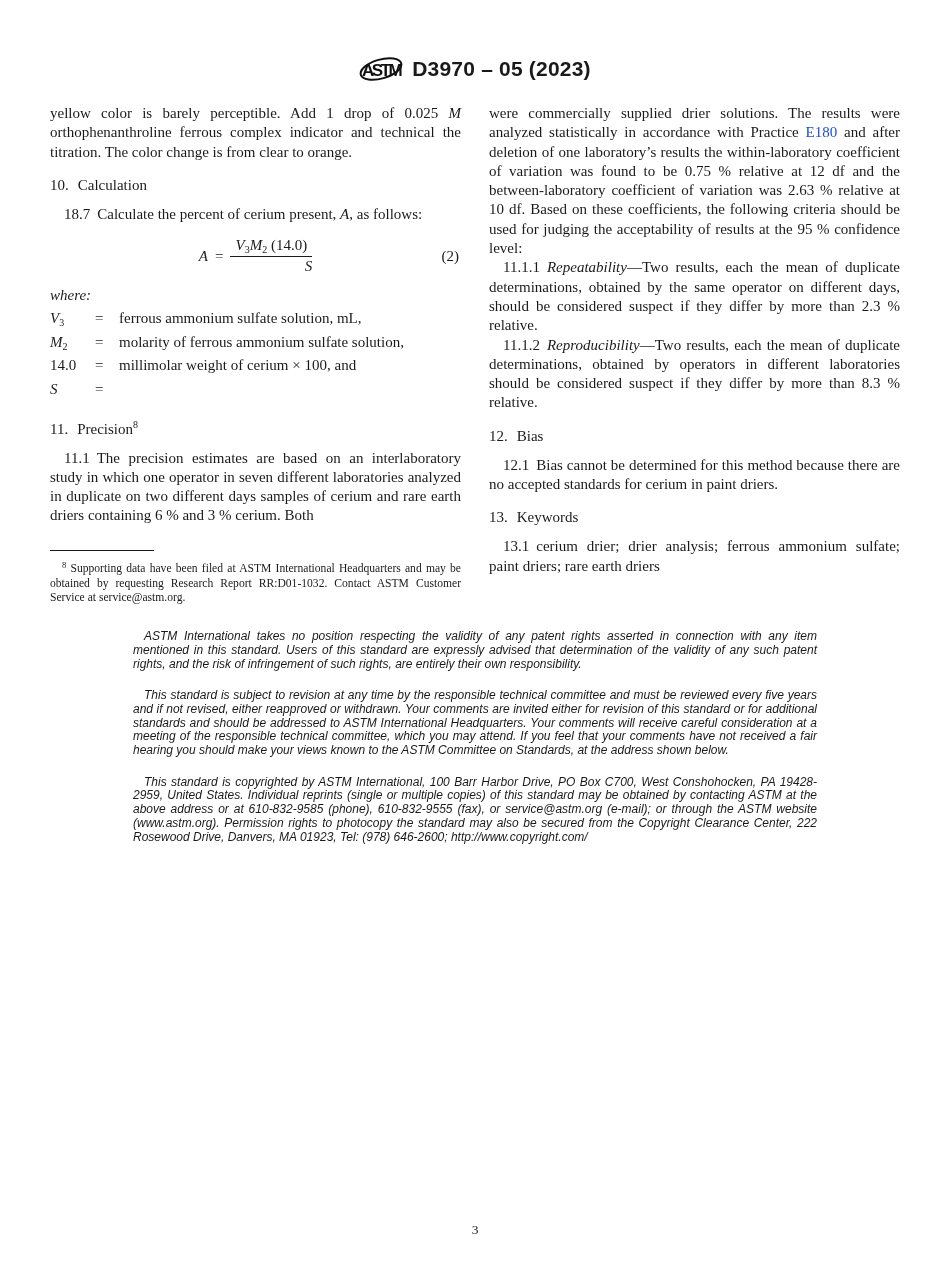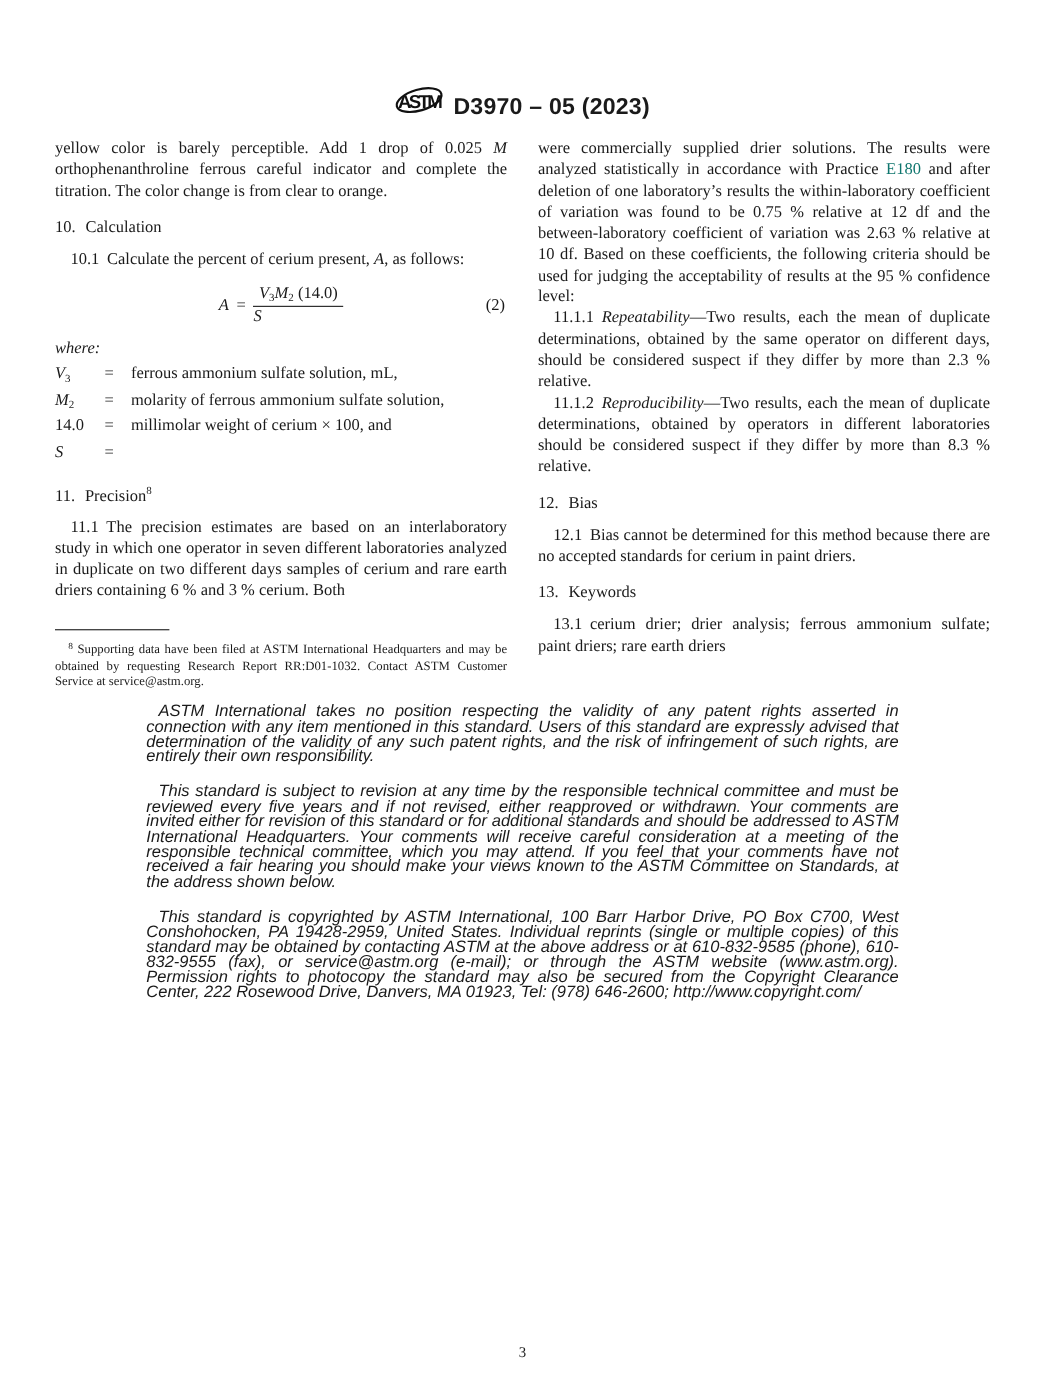--- a/index.html
+++ b/index.html
@@ -9,24 +9,24 @@
     width: 950px;
     height: 1272px;
     margin: 0 auto;
     background: #ffffff;
     color: #1a1a1a;
     font-family: "Liberation Serif", serif;
     overflow: hidden;
   }
   
   .hdr {
-    padding-top: 72px;
+    padding-top: 50px;
     display: flex;
     justify-content: center;
-    align-items: flex-end;
+    align-items: center;
     gap: 9px;
   }
   .logo-svg { width: 44px; height: 38px; display: block; }
   .doc-title {
     font-family: "Liberation Sans", sans-serif;
     font-weight: bold;
     font-size: 21px;
     letter-spacing: 0.2px;
   }
   
@@ -45,33 +45,33 @@
   .it { font-style: italic; }
   .num-gap { display: inline-block; width: 7px; }
   sub.vs { font-size: 10px; vertical-align: -3px; }
   sup.fn { font-size: 10px; vertical-align: 6px; }
   .sec-heading {
     font-size: 15px;
     font-weight: normal;
     margin: 15px 0 11px 0;
   }
   .sec-heading .hnum { margin-right: 9px; }
-  .red-link { color: #0f766e; text-decoration: none; }
+  .red-link { color: #1d4ed8; text-decoration: none; }
   
   .eq-row {
     position: relative;
     margin: 13px 0 11px 0;
     display: flex;
     justify-content: center;
     align-items: center;
     font-size: 15px;
   }
   .eq-lhs { font-style: italic; margin-right: 7px; }
   .eq-sign { margin-right: 7px; }
-  .frac { display: inline-block; text-align: left; vertical-align: middle; }
+  .frac { display: inline-block; text-align: right; vertical-align: middle; }
   .frac .fnum { padding: 0 5px 1px 5px; display: block; }
   .frac .fden {
     border-top: 1px solid #1a1a1a;
     padding-top: 1px;
     display: block;
     font-style: italic;
   }
   .eq-label {
     position: absolute;
     right: 2px;
@@ -91,24 +91,24 @@
   .fn-rule { width: 104px; border-top: 1px solid #1a1a1a; margin-bottom: 7px; }
   .fn-text {
     font-size: 11.6px;
     line-height: 14.8px;
     text-align: justify;
   }
   .fn-text .fn-marker { font-size: 8.5px; vertical-align: 4px; }
   
   .footer {
     width: 684px;
-    margin: 12px auto 0 auto;
+    margin: 24px auto 0 auto;
     font-family: "Liberation Sans", sans-serif;
     font-style: italic;
-    font-size: 15px;
+    font-size: 12px;
     line-height: 13.7px;
     text-align: justify;
   }
   .footer p { margin-bottom: 18px; text-indent: 11px; }
   .page-num {
     position: absolute;
     left: 0; right: 0;
     bottom: 34px;
     text-align: center;
     font-size: 13.5px;
@@ -126,25 +126,25 @@
       </g>
       <text x="22" y="26" text-anchor="middle" font-family="Liberation Sans, sans-serif" font-weight="bold" font-size="17" letter-spacing="-2.5" fill="#111111">ASTM</text>
     </svg>
     <span class="doc-title">D3970 – 05 (2023)</span>
   </div>
 
   <div class="columns">
 
     <div class="col">
 
-      <p class="body"><span>yellow color is barely perceptible. Add 1 drop of 0.025 </span><span class="it">M</span><span> orthophenanthroline ferrous careful indicator and complete the titration. The color change is from clear to orange.</span></p>
+      <p class="body"><span>yellow color is barely perceptible. Add 1 drop of 0.025 </span><span class="it">M</span><span> orthophenanthroline ferrous complex indicator and technical the titration. The color change is from clear to orange.</span></p>
 
       <h2 class="sec-heading"><span class="hnum">10.</span><span>Calculation</span></h2>
 
-      <p class="body indent"><span>10.1</span><span class="num-gap"></span><span>Calculate the percent of cerium present, </span><span class="it">A</span><span>, as follows:</span></p>
+      <p class="body indent"><span>18.7</span><span class="num-gap"></span><span>Calculate the percent of cerium present, </span><span class="it">A</span><span>, as follows:</span></p>
 
       <div class="eq-row">
         <span class="eq-lhs">A</span>
         <span class="eq-sign">=</span>
         <span class="frac">
           <span class="fnum"><span class="it">V</span><sub class="vs">3</sub><span class="it">M</span><sub class="vs">2</sub><span> (14.0)</span></span>
           <span class="fden">S</span>
         </span>
         <span class="eq-label">(2)</span>
       </div>

